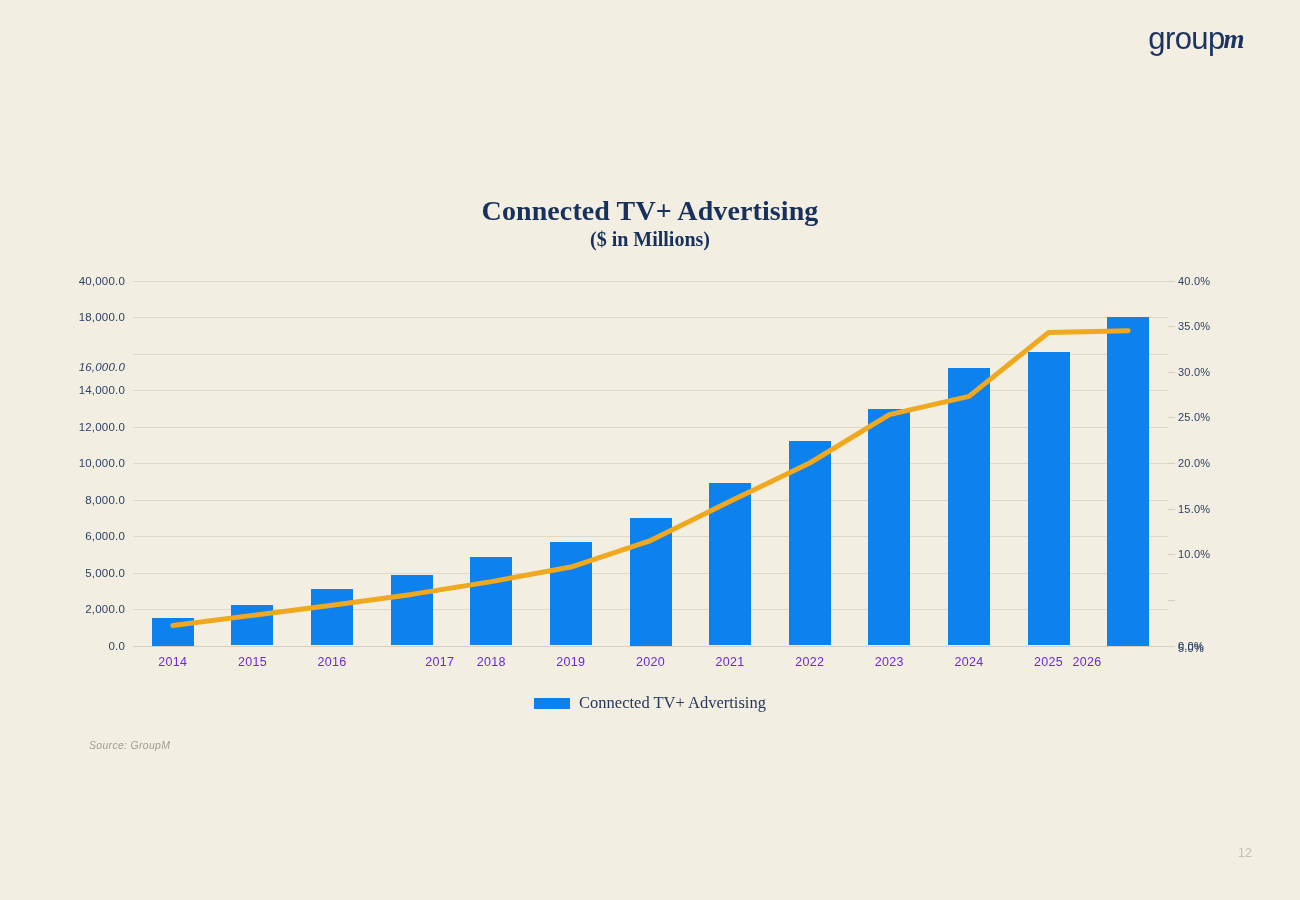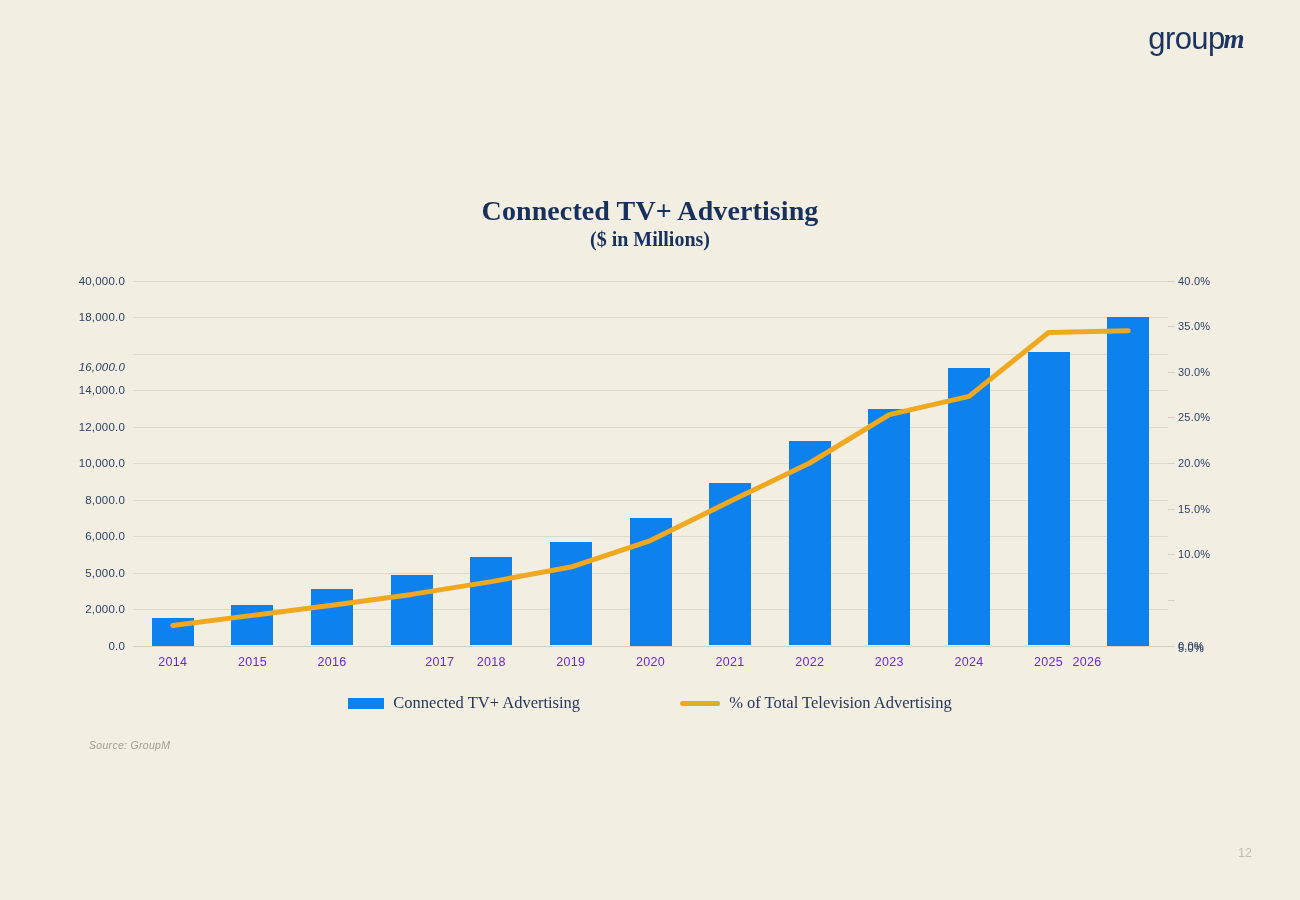--- a/index.html
+++ b/index.html
@@ -279,20 +279,16 @@
       <div class="x-label" style="left: 1048.58px;">2025</div>
       <div class="x-label" style="left: 1062px; margin-left: 25px;">2026</div>
     </div>
 </div>
 
 <div id="legend">
   <div class="legend-entry">
     <span class="swatch-bar"></span>
     <span>Connected TV+ Advertising</span>
   </div>
-  <div class="legend-entry">
-    <span class="swatch-line"></span>
-    <span>% of Total Television Advertising</span>
-  </div>
 </div>
 
 <div id="source-note">Source: GroupM</div>
 <div id="page-number">12</div>
 
 </body></html>

